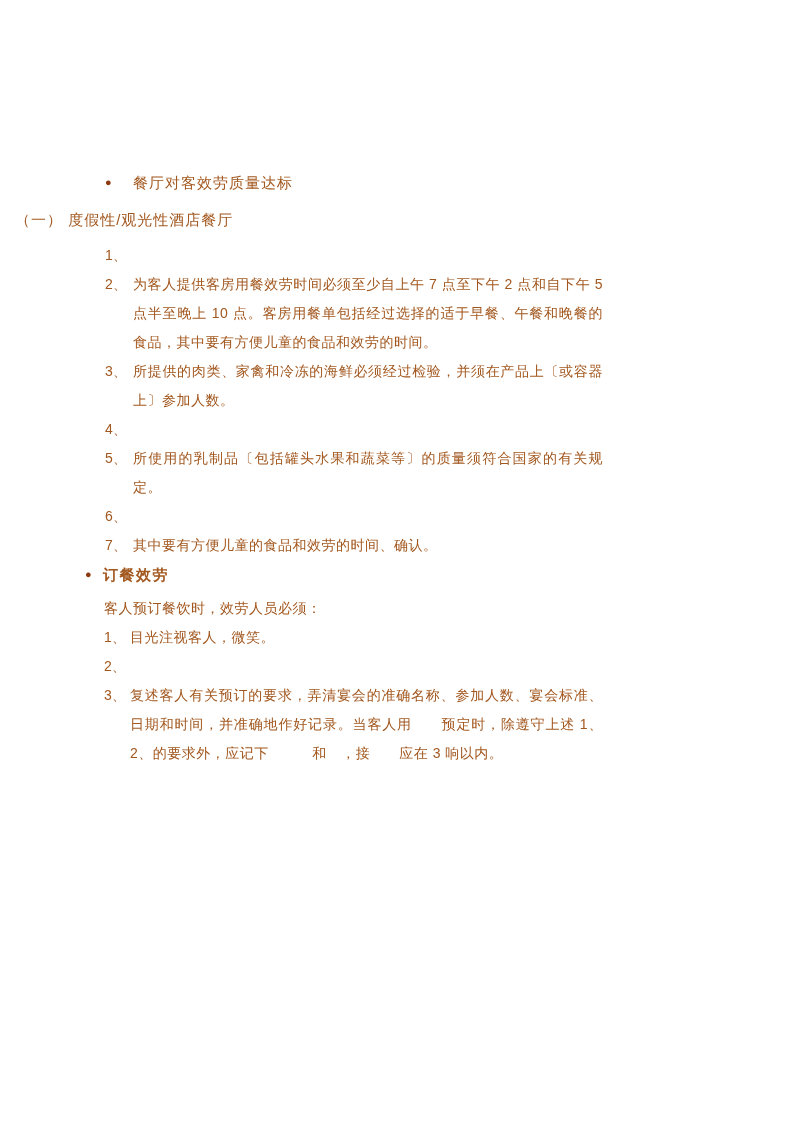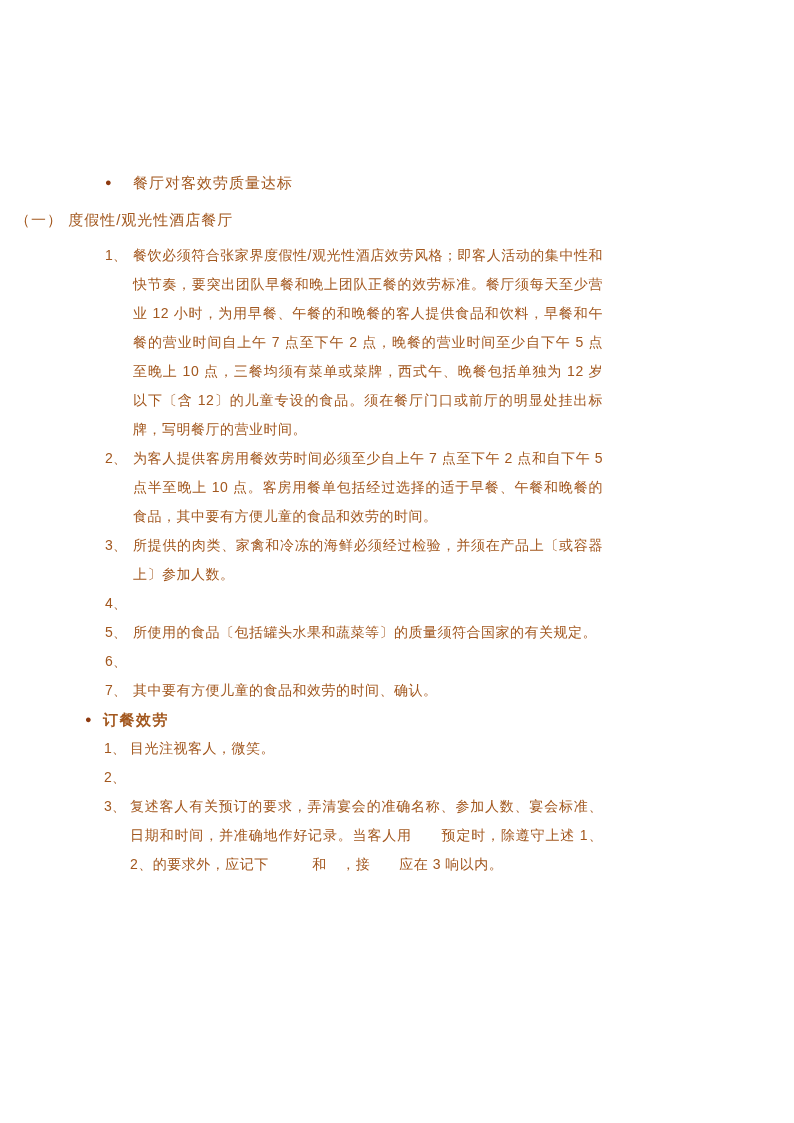--- a/index.html
+++ b/index.html
@@ -52,51 +52,51 @@
 
     <div class="bullet-line-1 line">
       <span class="dot">●</span>
       <span>餐厅对客效劳质量达标</span>
     </div>
 
     <div class="sec-heading sec-heading-1 line">（一） 度假性/观光性酒店餐厅</div>
 
     <div class="item item-first line">
       <span class="num">1、</span>
-      <span class="txt">餐饮必须符合张家界度假性/观光性酒店效劳风格；即客人活动的集中性和快节奏，要突出团队早餐和晚上团队正餐的效劳标准。餐厅须每天至少营业 12 小时，为用早餐、午餐的和晚餐的客人提供食品和饮料，早餐和午餐的营业时间自上午 7 点至下午 2 点，晚餐的营业时间至少自下午 5 点至晚上 10 点，三餐均须有菜单或菜牌，西式午、晚餐包括单独为 12 岁以下〔含 12〕的儿童专设的食品。须在餐厅门口或前厅的明显处挂出标牌，写明餐厅的营业时间。</span>
     </div>
     <div class="item line">
       <span class="num">2、</span>
       <span class="txt">为客人提供客房用餐效劳时间必须至少自上午 7 点至下午 2 点和自下午 5 点半至晚上 10 点。客房用餐单包括经过选择的适于早餐、午餐和晚餐的食品，其中要有方便儿童的食品和效劳的时间。</span>
     </div>
     <div class="item line">
       <span class="num">3、</span>
       <span class="txt">所提供的肉类、家禽和冷冻的海鲜必须经过检验，并须在产品上〔或容器上〕参加人数。</span>
     </div>
     <div class="item line">
       <span class="num">4、</span>
     </div>
     <div class="item line">
       <span class="num">5、</span>
-      <span class="txt">所使用的食品〔包括罐头水果和蔬菜等〕的质量须符合国家的有关规定。</span>
+      <span class="txt">所使用的乳制品〔包括罐头水果和蔬菜等〕的质量须符合国家的有关规定。</span>
     </div>
     <div class="item line">
       <span class="num">6、</span>
     </div>
     <div class="item line">
       <span class="num">7、</span>
       <span class="txt">其中要有方便儿童的食品和效劳的时间、确认。</span>
     </div>
 
 
     <div class="bullet-line-2 line">
       <span class="dot">●</span>
       <span>订餐效劳</span>
     </div>
 
+    <div class="intro line">客人预订餐饮时，效劳人员必须：</div>
 
     <div class="item2 line">
       <span class="num">1、</span>
       <span class="txt">目光注视客人，微笑。</span>
     </div>
     <div class="item2 line">
       <span class="num">2、</span>
     </div>
     <div class="item2 line">
       <span class="num">3、</span>

